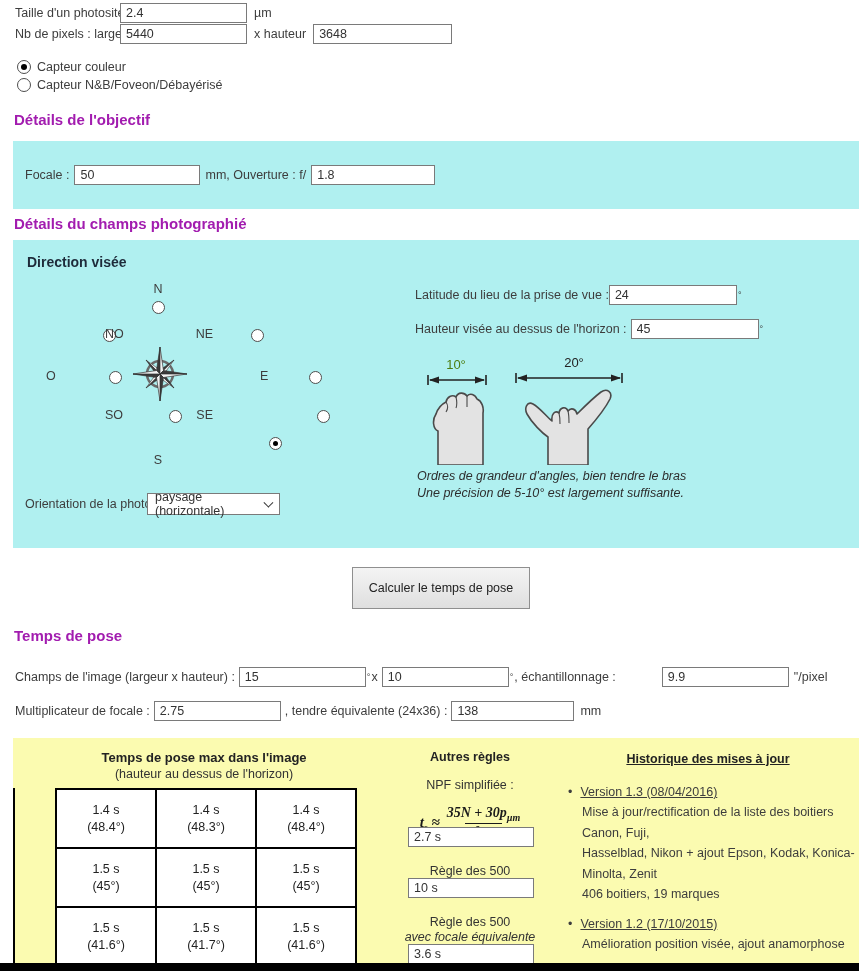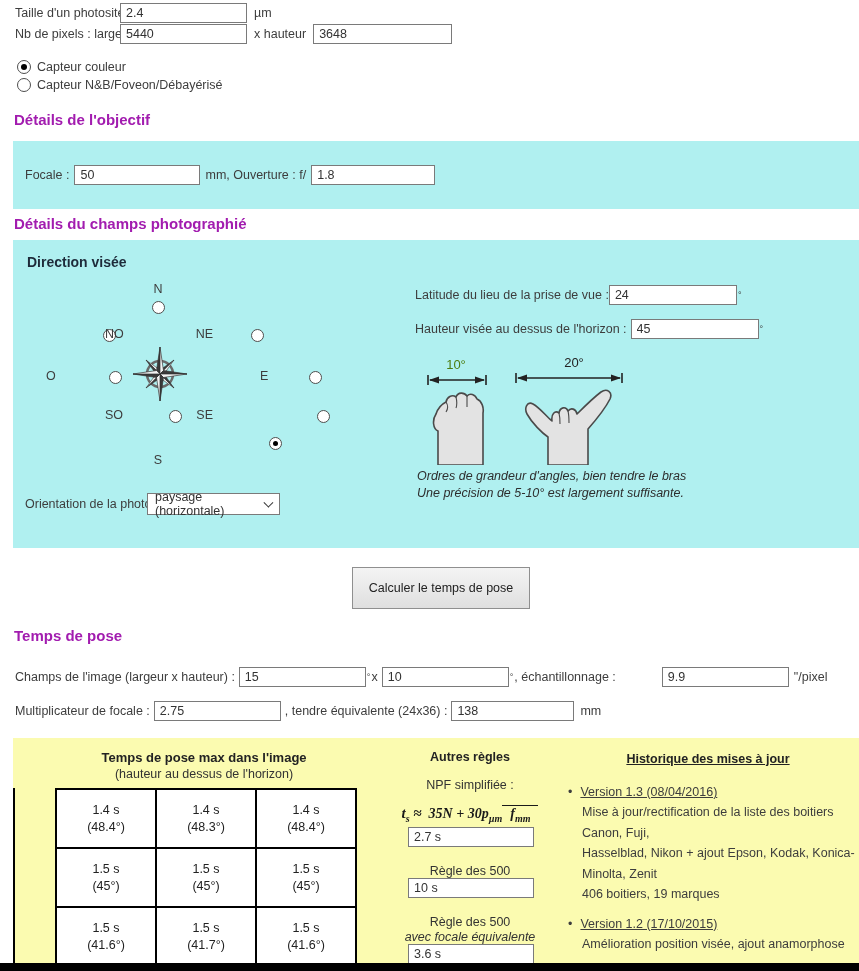--- a/index.html
+++ b/index.html
@@ -53,21 +53,21 @@
   .tbl-title { position:absolute; left:26px; top:12px; width:330px; text-align:center;
                font-weight:bold; font-size:13px; color:#222; }
   .tbl-sub { position:absolute; left:26px; top:29px; width:330px; text-align:center;
              font-size:12.5px; color:#333; }
   .vline { position:absolute; left:0; top:50px; width:2px; height:175px; background:#000; }
   .bottombar { position:absolute; left:0; top:963px; width:859px; height:8px; background:#000; }
 
   .mid { text-align:center; color:#333; }
   .formula { font-family:"Liberation Serif", serif; font-style:italic; font-weight:bold;
              color:#1a1a1a; display:flex; align-items:center; justify-content:center; gap:7px;margin-top:12px; }
-  .frac { display:inline-flex; flex-direction:row; align-items:center; }
+  .frac { display:inline-flex; flex-direction:column; align-items:center; }
   .frac .den { border-top:1.4px solid #1a1a1a; padding:0 8px; }
   .formula sub { font-size:10px; font-style:italic; }
 
   .hist { position:absolute; left:545px; top:14px; width:300px; color:#3d3d3d; }
   .hist-title { text-align:center; font-weight:bold; text-decoration:underline; color:#222;
                 margin-bottom:16px; }
   .hist-entry { margin-bottom:9px; }
   .hist-version { text-decoration:underline; cursor:pointer; }
   .hist-line { line-height:20.5px; padding-left:24px; }
   .hist-vrow { display:flex; gap:8px; padding-left:10px; line-height:20px; }

